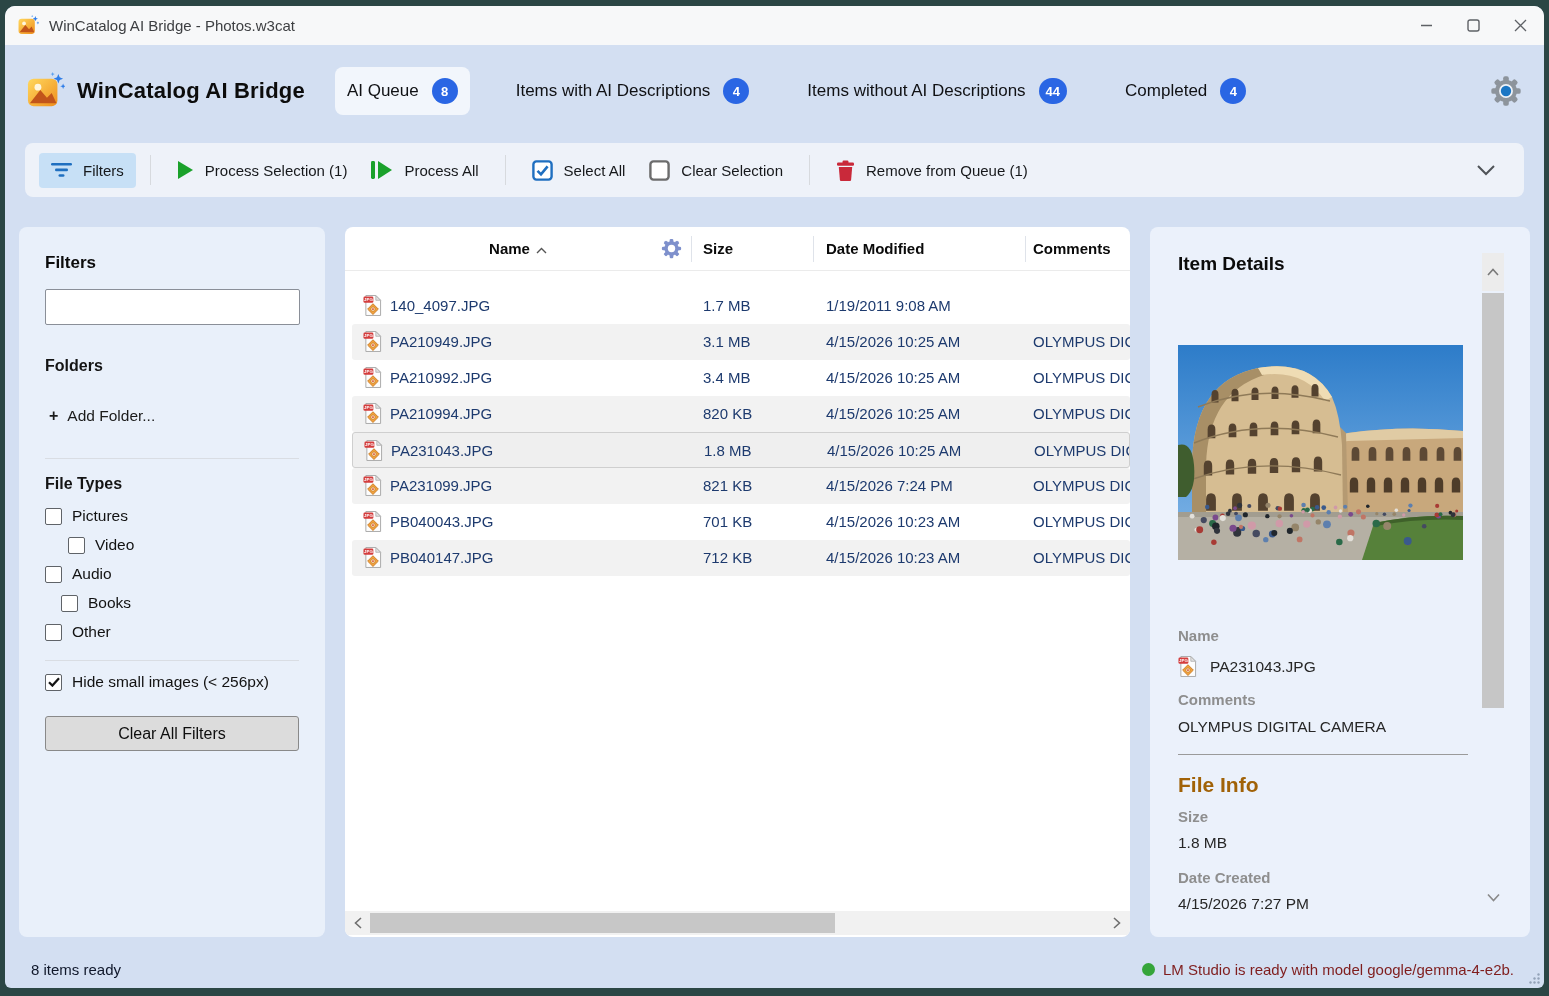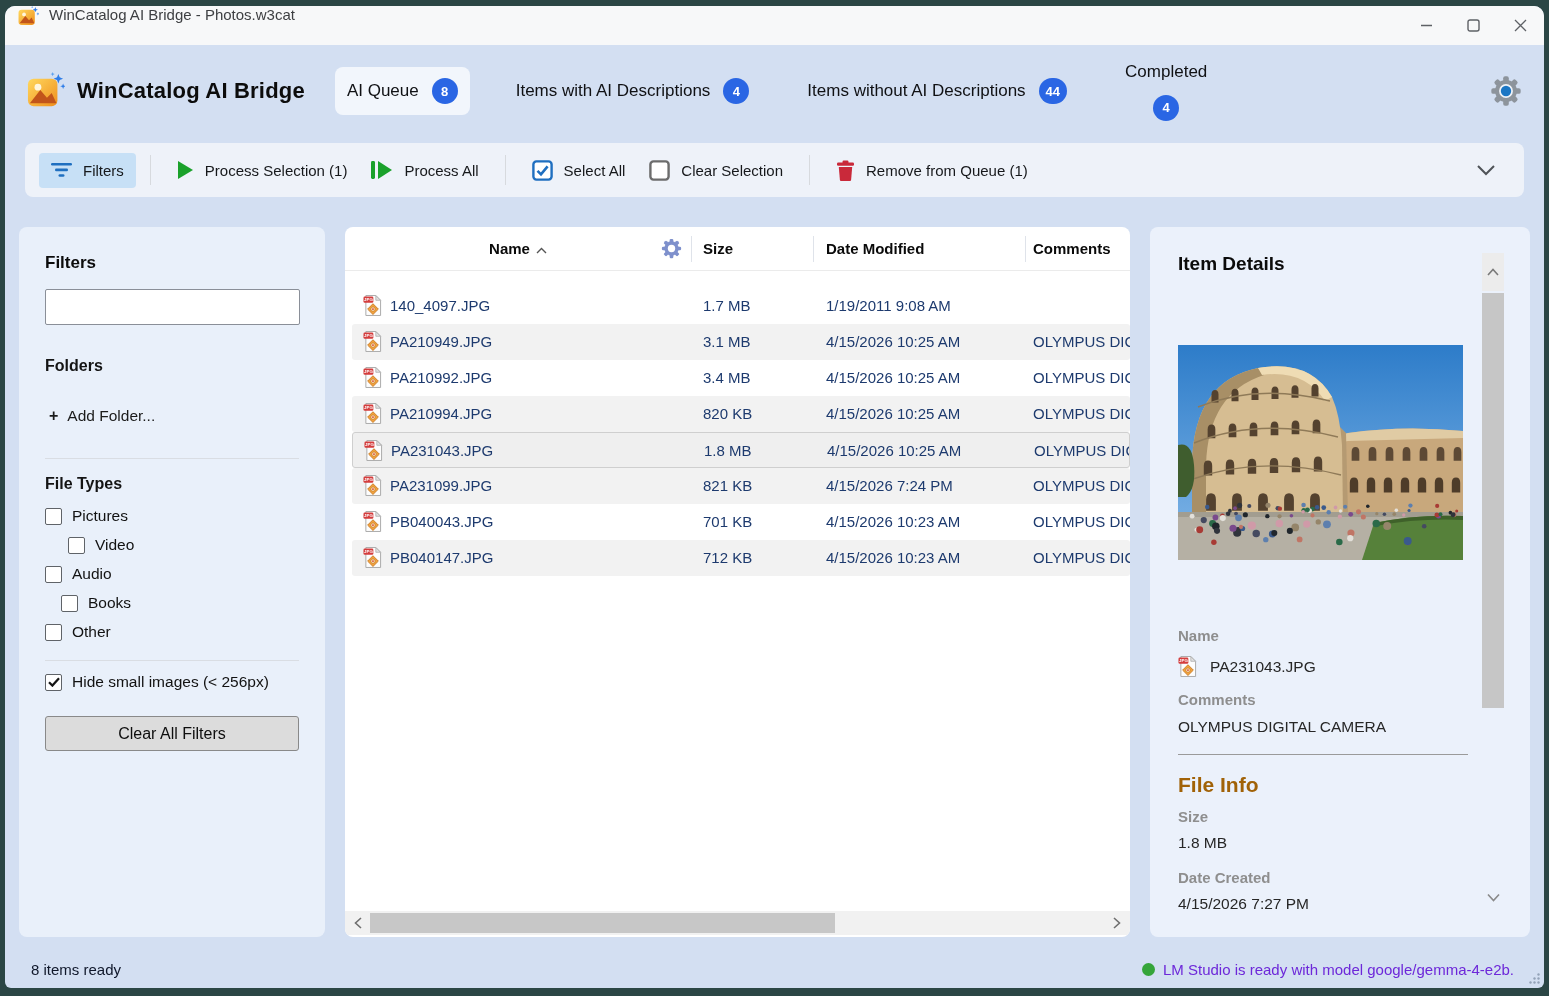--- a/index.html
+++ b/index.html
@@ -4,21 +4,21 @@
 <style>
   * { margin:0; padding:0; box-sizing:border-box; }
   html,body { width:1549px; height:996px; overflow:hidden; }
   body { font-family:"Liberation Sans","DejaVu Sans",sans-serif; background:#2b4645; position:relative; }
 
   .window { position:absolute; left:5px; top:6px; right:5px; bottom:8px;
             background:#d3dff2; border-radius:10px 10px 6px 6px; overflow:hidden;
             display:flex; flex-direction:column; }
 
   
-  .titlebar { height:39px; background:#f7f8f9; display:flex; align-items:flex-start; padding-left:13px; flex:0 0 auto; }
+  .titlebar { height:39px; background:#f7f8f9; display:flex; align-items:center; padding-left:13px; flex:0 0 auto; }
   .titlebar .ticon { width:21px; height:21px; flex:0 0 auto; }
   .titlebar .ttext { margin-left:10px; font-size:15px; color:#3d3f42; }
   .wcontrols { margin-left:auto; display:flex; height:100%; }
   .wbtn { width:47px; height:100%; display:flex; align-items:center; justify-content:center; }
 
   
   .header { height:92px; display:flex; align-items:center; padding:0 22px; flex:0 0 auto; }
   .logo { width:38px; height:38px; }
   .apptitle { margin-left:12px; font-size:22px; font-weight:bold; color:#0c0c0c; letter-spacing:.2px; }
   .tabbar { display:flex; align-items:center; margin-left:30px; gap:8px; }
@@ -87,21 +87,21 @@
   .dt-div { position:absolute; left:28px; width:290px; height:1px; background:#9a9a9a; top:527px; }
   .dt-h2 { position:absolute; left:28px; top:546px; font-size:21px; font-weight:bold; color:#a16207; }
   .vscroll { position:absolute; right:26px; top:26px; width:22px; height:656px; }
   .vs-up { position:absolute; top:0; left:0; right:0; height:38px; background:#ececec; display:flex; align-items:center; justify-content:center; }
   .vs-thumb { position:absolute; top:40px; left:0; right:0; height:415px; background:#c6c6c6; }
   .vs-down { position:absolute; bottom:0; left:0; right:0; height:24px; display:flex; align-items:center; justify-content:center; }
 
   
   .statusbar { height:38px; flex:0 0 auto; display:flex; align-items:center; padding:0 24px 0 26px; position:relative; }
   .st-left { font-size:15px; color:#0f172a; }
-  .st-right { margin-left:auto; display:flex; align-items:center; gap:8px; font-size:15px; color:#6d28d9; padding-right:6px; }
+  .st-right { margin-left:auto; display:flex; align-items:center; gap:8px; font-size:15px; color:#7f1d1d; padding-right:6px; }
   .okdot { width:13px; height:13px; border-radius:50%; background:#35a53a; }
   .grip { position:absolute; right:3px; bottom:3px; }
 
   svg { display:block; }
   .hiddendefs { position:absolute; width:0; height:0; overflow:hidden; }
 </style>
 </head>
 <body>
 
 <svg class="hiddendefs" aria-hidden="true">
@@ -187,21 +187,21 @@
           <span class="badge">8</span>
         </div>
         <div class="tab" style="margin-right: 26px;">
           <span>Items with AI Descriptions</span>
           <span class="badge">4</span>
         </div>
         <div class="tab" style="margin-right: 26px;">
           <span>Items without AI Descriptions</span>
           <span class="badge">44</span>
         </div>
-        <div class="tab" style="margin-right: 26px; flex-direction: column;">
+        <div class="tab" style="margin-right: 26px;">
           <span>Completed</span>
           <span class="badge">4</span>
         </div>
       </div>
     <svg class="hdr-gear" viewBox="0 0 24 24">
       <use href="#gear-sym" fill="#8d949c"></use>
       <circle cx="12" cy="12" r="5.2" fill="#eef2f8"></circle>
       <circle cx="12" cy="12" r="3.9" fill="#1b76c4"></circle>
     </svg>
   </div>

